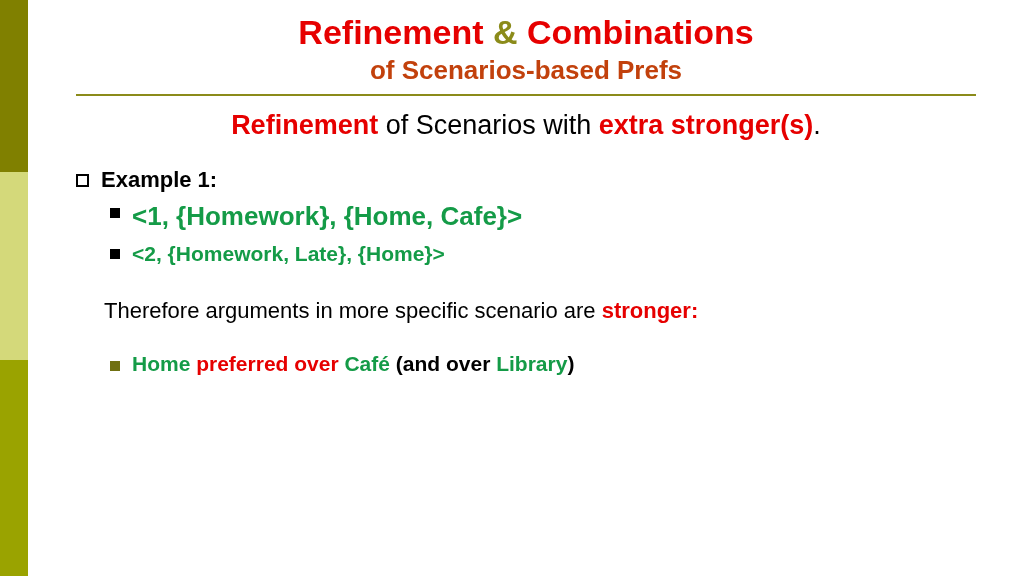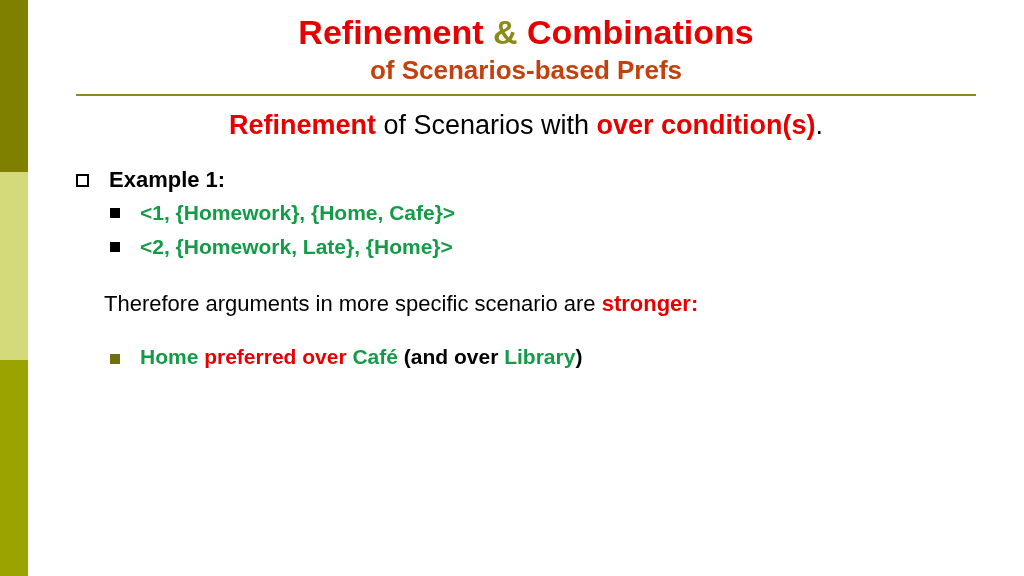--- a/index.html
+++ b/index.html
@@ -58,21 +58,20 @@
   .subheading .red { color: #e60000; font-weight: bold; }
   .subheading .black { color: #000; }
   .body {
     font-size: 22px;
     color: #000;
   }
   .row {
     display: flex;
     align-items: flex-start;
     margin-bottom: 6px;
-    gap: 8px;
   }
   .bullet-sq {
     width: 13px; height: 13px;
     border: 2px solid #000;
     margin-top: 7px;
     margin-right: 12px;
     flex: 0 0 auto;
   }
   .bullet-sq.filled { background: #000; width: 10px; height: 10px; border: none; margin-top: 9px; }
   .bullet-sq.filled-olive { background: #707012; width: 10px; height: 10px; border: none; margin-top: 9px; }
@@ -99,33 +98,33 @@
   <div class="title">
     <span class="t-red">Refinement</span>
     <span class="t-olive">&amp;</span>
     <span class="t-red">Combinations</span>
   </div>
   <div class="title-sub">of Scenarios-based Prefs</div>
 
   <hr class="divider">
 
   <div class="subheading">
-    <span class="red">Refinement</span><span class="black"> of Scenarios with </span><span class="red">over condition(s)</span><span class="black">.</span>
+    <span class="red">Refinement</span><span class="black"> of Scenarios with </span><span class="red">extra stronger(s)</span><span class="black">.</span>
   </div>
 
   <div class="body">
 
     <div class="row">
       <span class="bullet-sq"></span>
       <span class="bold">Example 1:</span>
     </div>
 
     <div class="row indent1 line-tight">
       <span class="bullet-sq filled"></span>
-      <span class="green" style="font-size:21px;">&lt;1, {Homework}, {Home, Cafe}&gt;</span>
+      <span class="green" style="font-size:26px;">&lt;1, {Homework}, {Home, Cafe}&gt;</span>
     </div>
 
     <div class="row indent1 line-tight">
       <span class="bullet-sq filled"></span>
       <span class="green" style="font-size:21px;">&lt;2, {Homework, Late}, {Home}&gt;</span>
     </div>
 
     <div class="spacer"></div>
 
 

